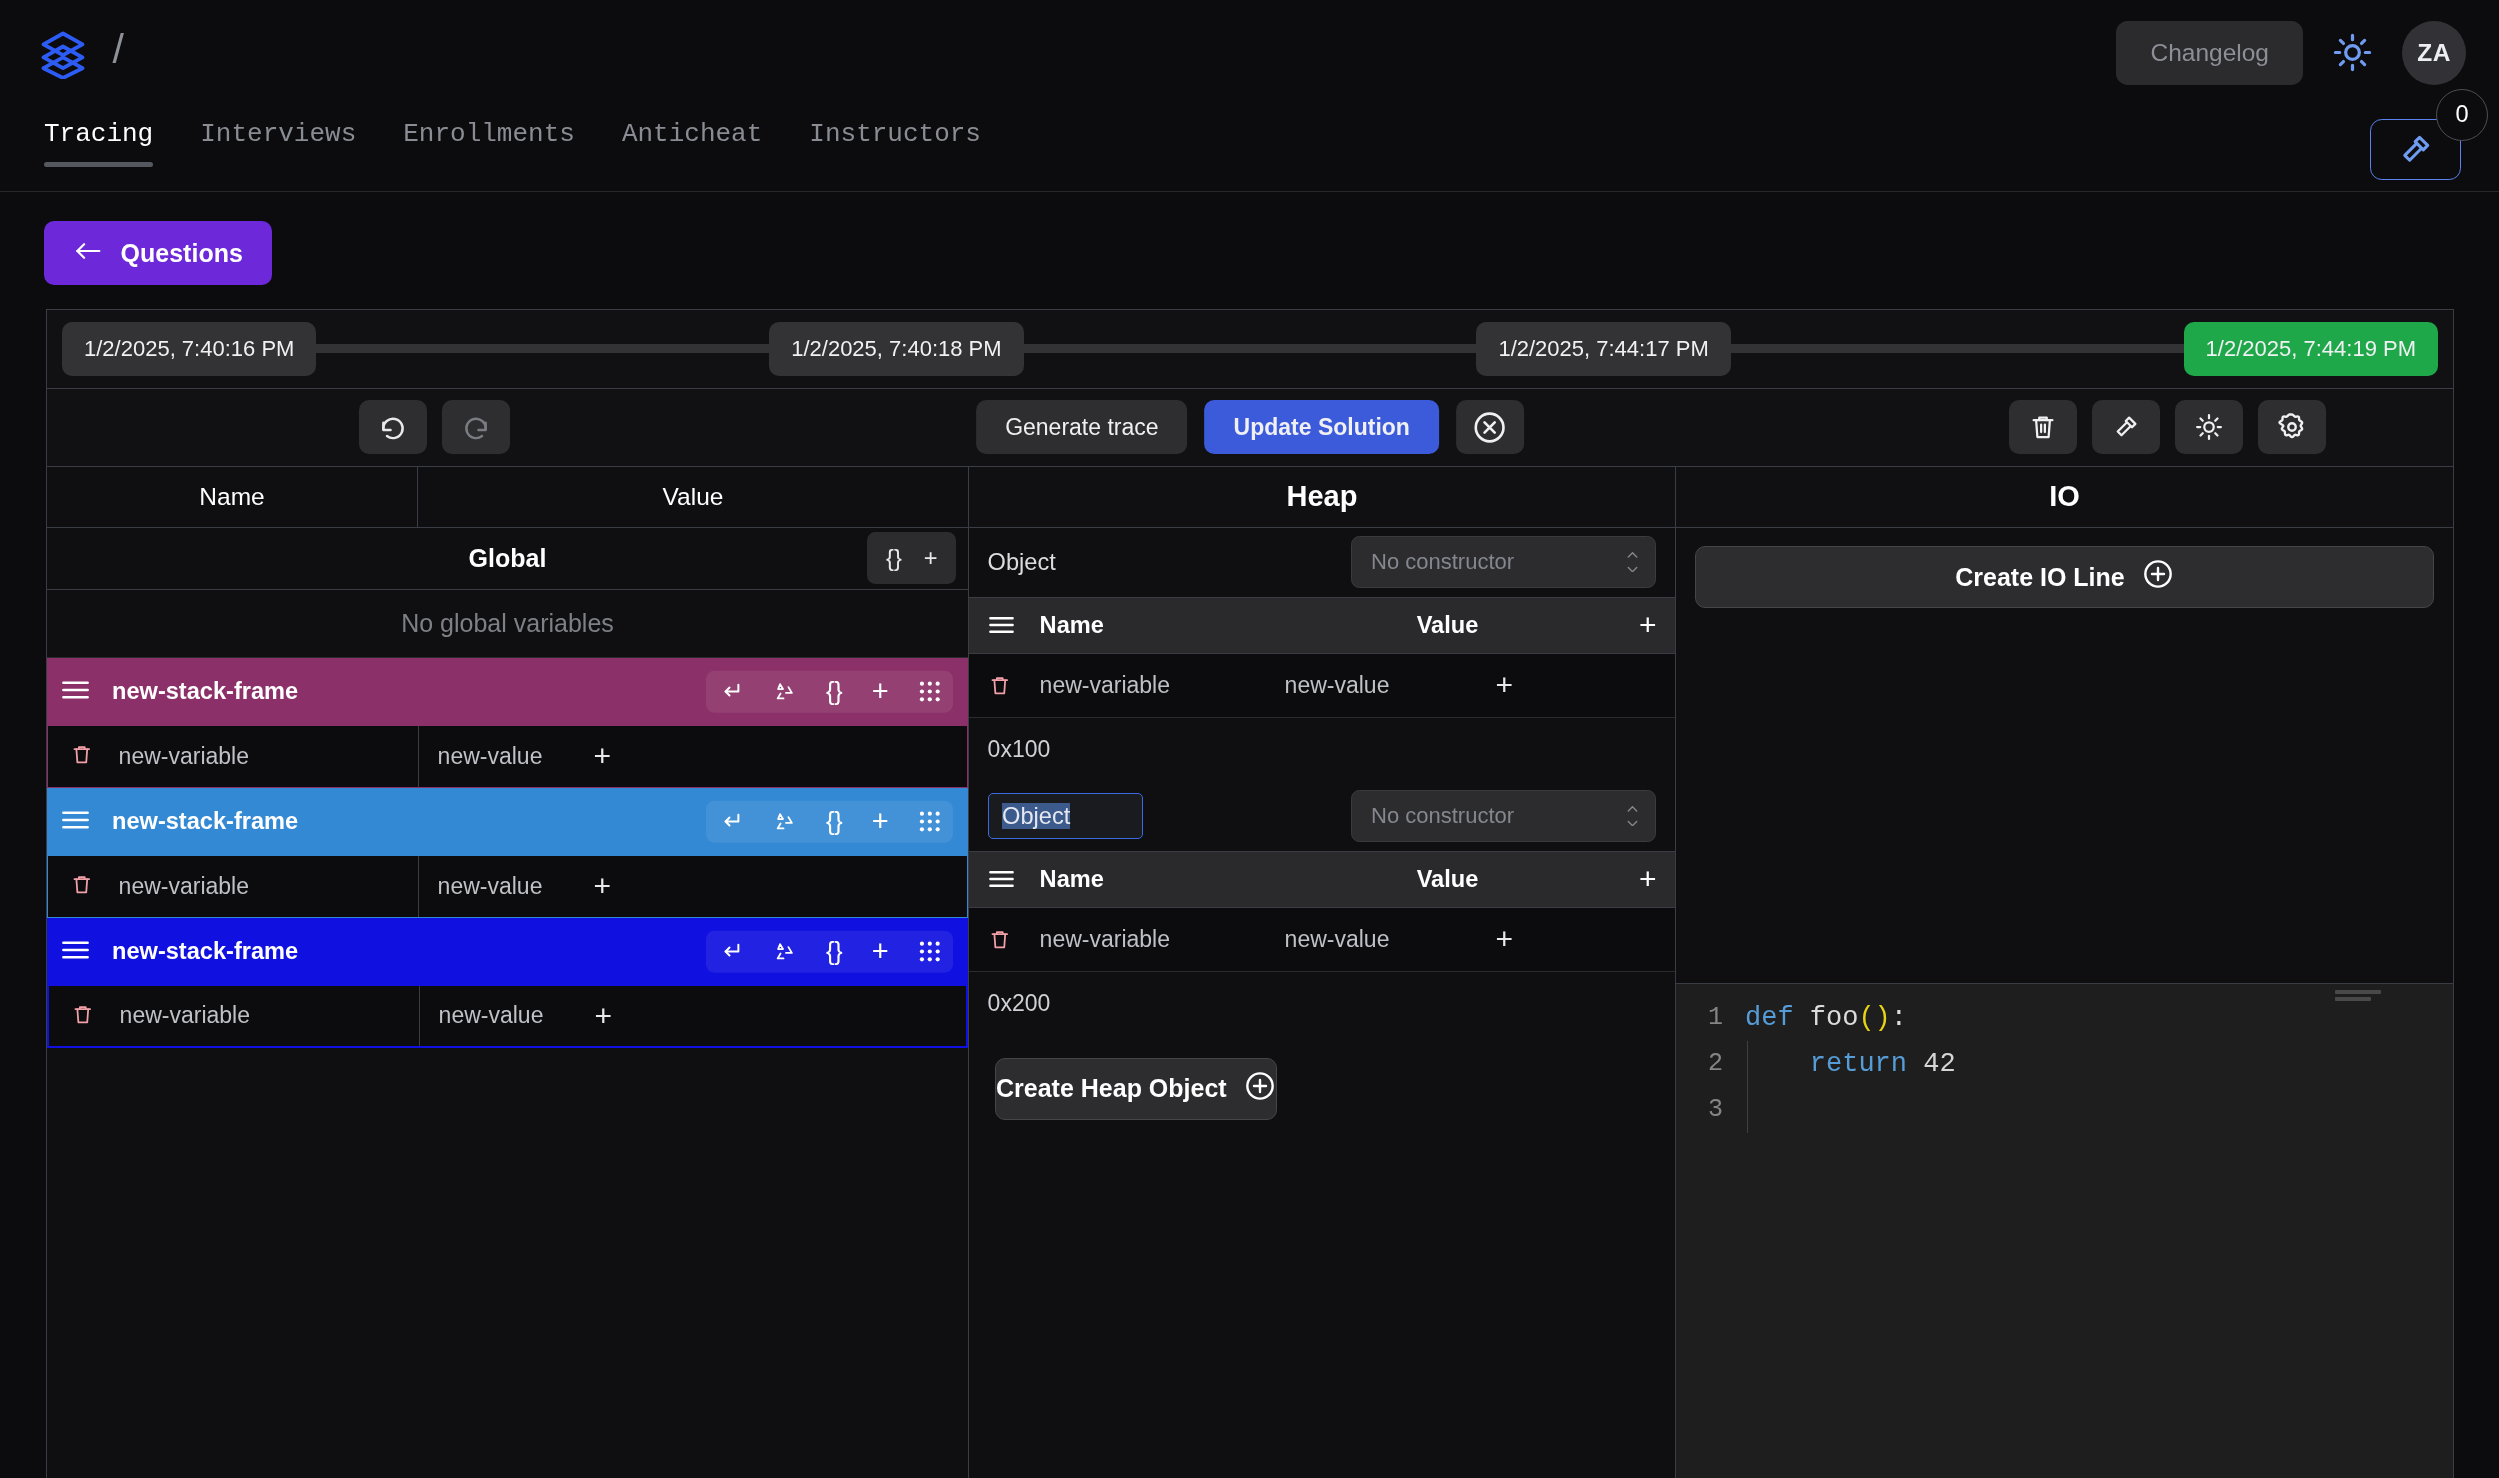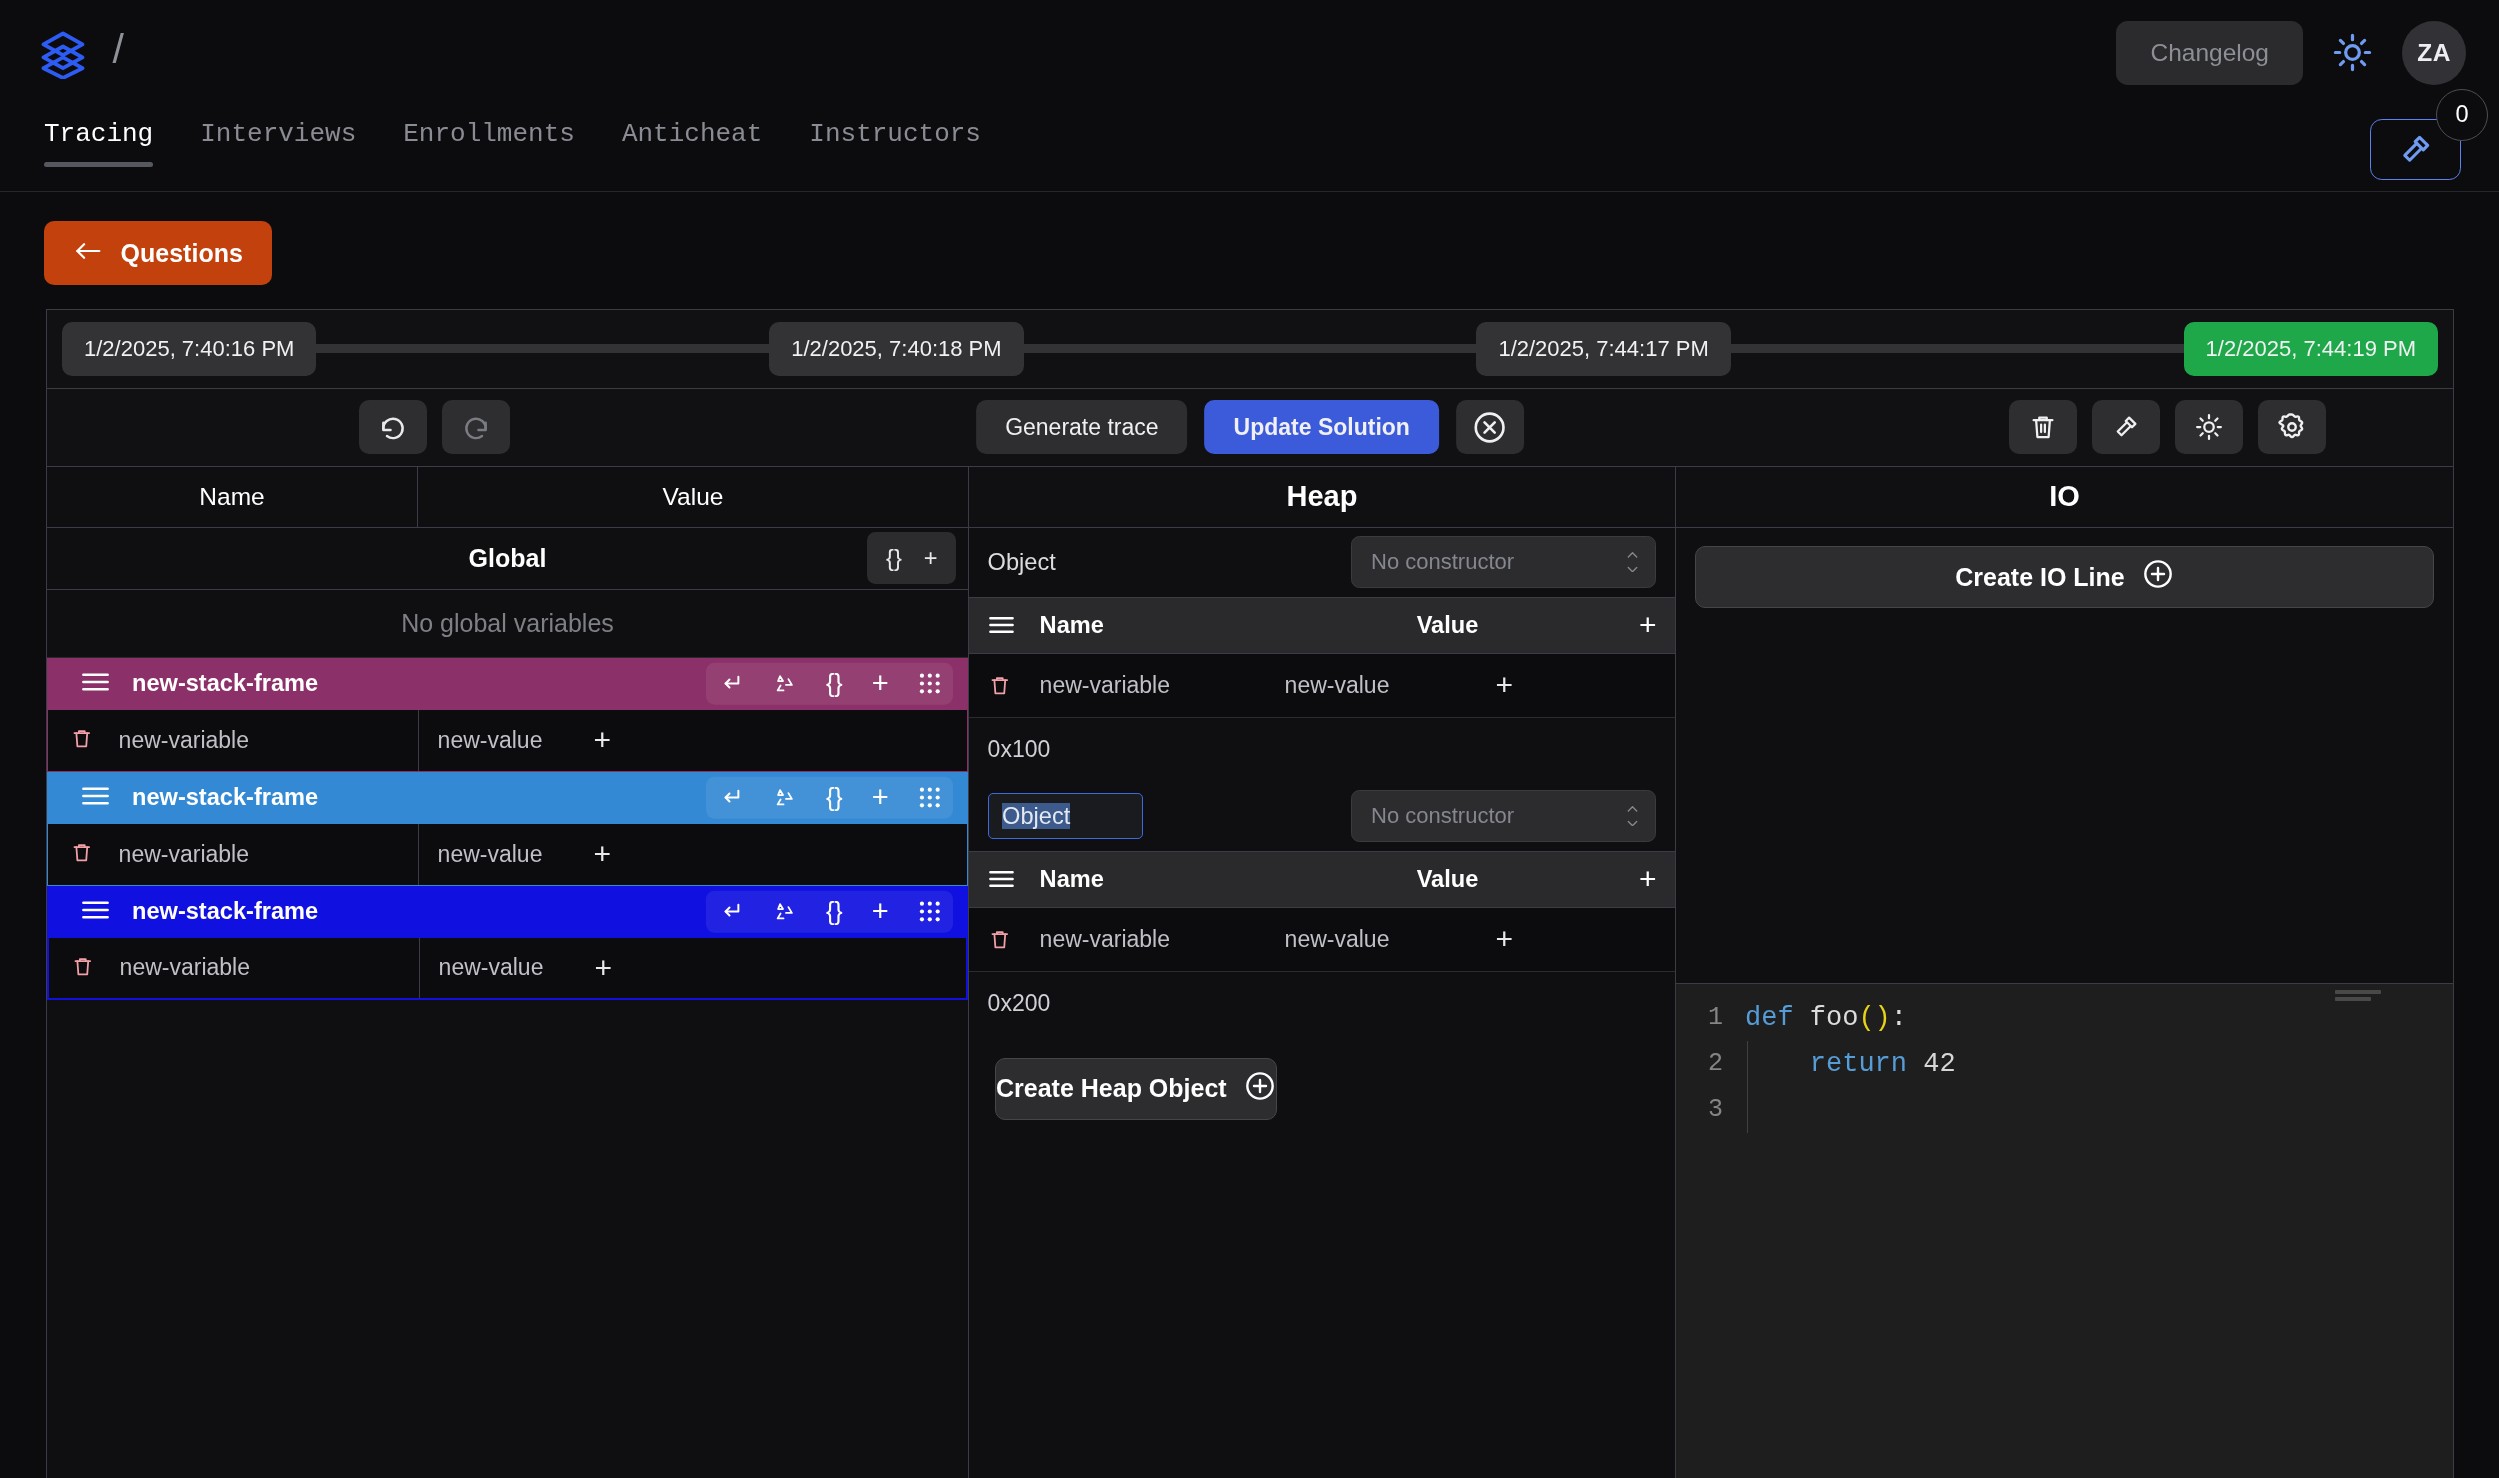--- a/index.html
+++ b/index.html
@@ -80,21 +80,21 @@
   .gavel-badge {
     position: absolute; top: -30px; right: -22px;
     width: 52px; height: 52px; border-radius: 50%;
     border: 1.7px solid #4c4e55; background: #0c0c0e;
     display: flex; align-items: center; justify-content: center;
     font-size: 23.6px; color: #ffffff;
   }
   
   .questions-row { padding: 29px 0 23.6px 44px; }
   .questions-btn {
-    height: 64px; background: #c2410c; border: none; border-radius: 10px;
+    height: 64px; background: #6d28d9; border: none; border-radius: 10px;
     color: #fff; font-size: 25px; font-weight: 700; font-family: inherit;
     display: inline-flex; align-items: center; gap: 18.6px; padding: 0 29px;
     cursor: pointer;
   }
   
   .workspace {
     margin: 0 46px 0 46px;
     border: 1.7px solid #3a3d46;
     border-bottom: none;
     height: calc(1479px - 105px - 87px - 116px);
@@ -172,22 +172,22 @@
     font-size: 23.6px; color: #e9e9ec; cursor: pointer;
   }
   .no-global {
     height: 68px; display: flex; align-items: center; justify-content: center;
     font-size: 25px; color: #7e8086; background: #0f0f11;
     border-bottom: 0.8px solid #2a2a2e;
   }
   
   .frame { }
   .frame-head {
-    height: 52px; display: flex; align-items: center; position: relative;
-    padding-left: 34px; gap: 22px;
+    height: 68px; display: flex; align-items: center; position: relative;
+    padding-left: 14px; gap: 22px;
   }
   .frame-name { font-size: 23.6px; font-weight: 700; color: #fff; }
   .frame-actions {
     position: absolute; right: 15px; top: 50%; transform: translateY(-50%);
     display: flex; align-items: center; gap: 29px;
     border-radius: 8.4px; padding: 6.8px 11.8px;
     background: rgba(255,255,255,.08);
   }
   .frame-actions .fa-icon { cursor: pointer; display: flex; }
   .frame-body { display: flex; height: 62px; background: #0c0c0e; }

